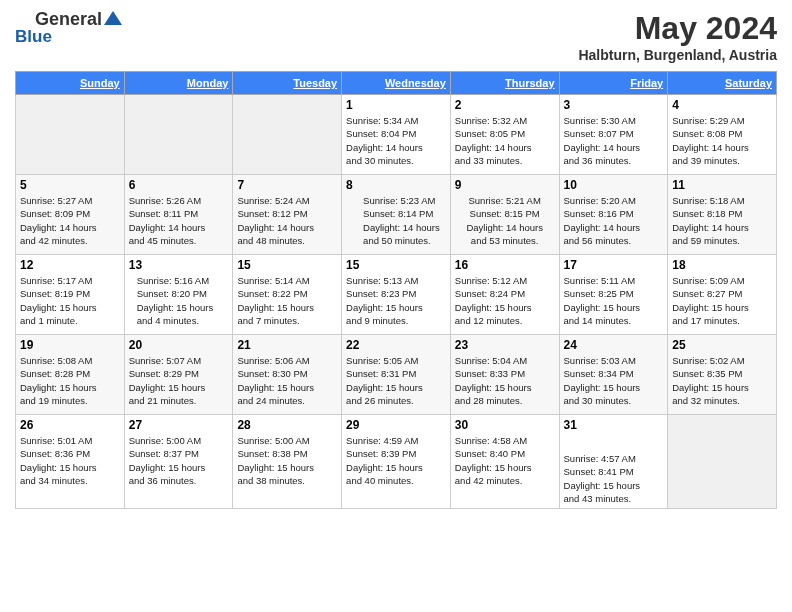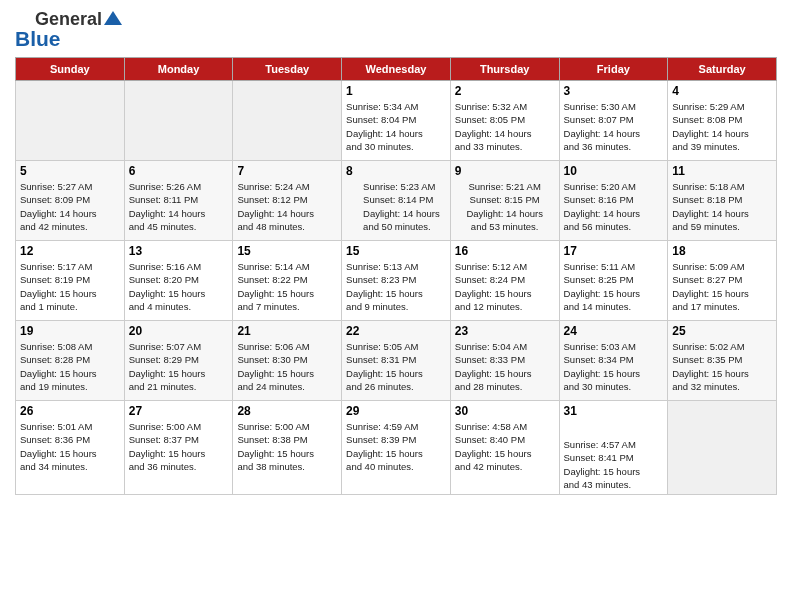--- a/index.html
+++ b/index.html
@@ -21,21 +21,21 @@
       flex-direction: column;
       align-items: flex-start;
     }
     .logo-general {
       font-size: 18px;
       font-weight: bold;
       color: #333;
       line-height: 1;
     }
     .logo-blue {
-      font-size: 21px;
+      font-size: 17px;
       font-weight: bold;
       color: #1a5fa8;
       line-height: 1;
     }
     .logo-row {
       display: flex;
       align-items: center;
       margin-left: 20px;
     }
     .title-area {
@@ -50,26 +50,27 @@
       font-size: 14px;
       color: #333;
       font-weight: bold;
     }
     table {
       width: 100%;
       border-collapse: collapse;
       font-size: 10px;
     }
     thead tr th {
-      background-color: #b91c1c;
+      background-color: #3b82f6;
       color: #fff;
-      text-align: center;
+      text-align: right;
       padding: 5px 4px;
       font-size: 11px;
       border: 1px solid #aaa;
+      text-decoration: underline;
     }
     tbody tr td {
       border: 1px solid #ccc;
       vertical-align: top;
       padding: 3px 4px;
       height: 80px;
       width: calc(100% / 7);
       background: #fff;
     }
     tbody tr:nth-child(even) td {
@@ -96,20 +97,24 @@
 <div class="header-area">
   <div class="logo">
     <div class="logo-row">
       <span class="logo-general">General</span>
       <svg width="18" height="18" viewBox="0 0 18 18" style="margin-left:2px;margin-top:-2px;">
         <polygon points="9,2 18,16 0,16" fill="#1a5fa8"></polygon>
       </svg>
     </div>
     <span class="logo-blue">Blue</span>
   </div>
+  <div class="title-area">
+    <div class="cal-title">May 2024</div>
+    <div class="cal-subtitle">Halbturn, Burgenland, Austria</div>
+  </div>
 </div>
 
 <table>
   <thead>
     <tr>
     <th>Sunday</th>
         <th>Monday</th>
         <th>Tuesday</th>
         <th>Wednesday</th>
         <th>Thursday</th>
@@ -205,21 +210,21 @@
       <tr>
         <td>
           <span class="day-num">12</span>
           <div class="day-info" style="white-space: pre-line;">Sunrise: 5:17 AM
 Sunset: 8:19 PM
 Daylight: 15 hours
 and 1 minute.</div>
         </td>
         <td>
           <span class="day-num">13</span>
-          <div class="day-info" style="white-space: pre-line;">Sunrise: 5:16 AM
+          <div class="day-info" style="white-space: pre-line; margin-left: 8px;">Sunrise: 5:16 AM
 Sunset: 8:20 PM
 Daylight: 15 hours
 and 4 minutes.</div>
         </td>
         <td>
           <span class="day-num">15</span>
           <div class="day-info" style="white-space: pre-line;">Sunrise: 5:14 AM
 Sunset: 8:22 PM
 Daylight: 15 hours
 and 7 minutes.</div>

